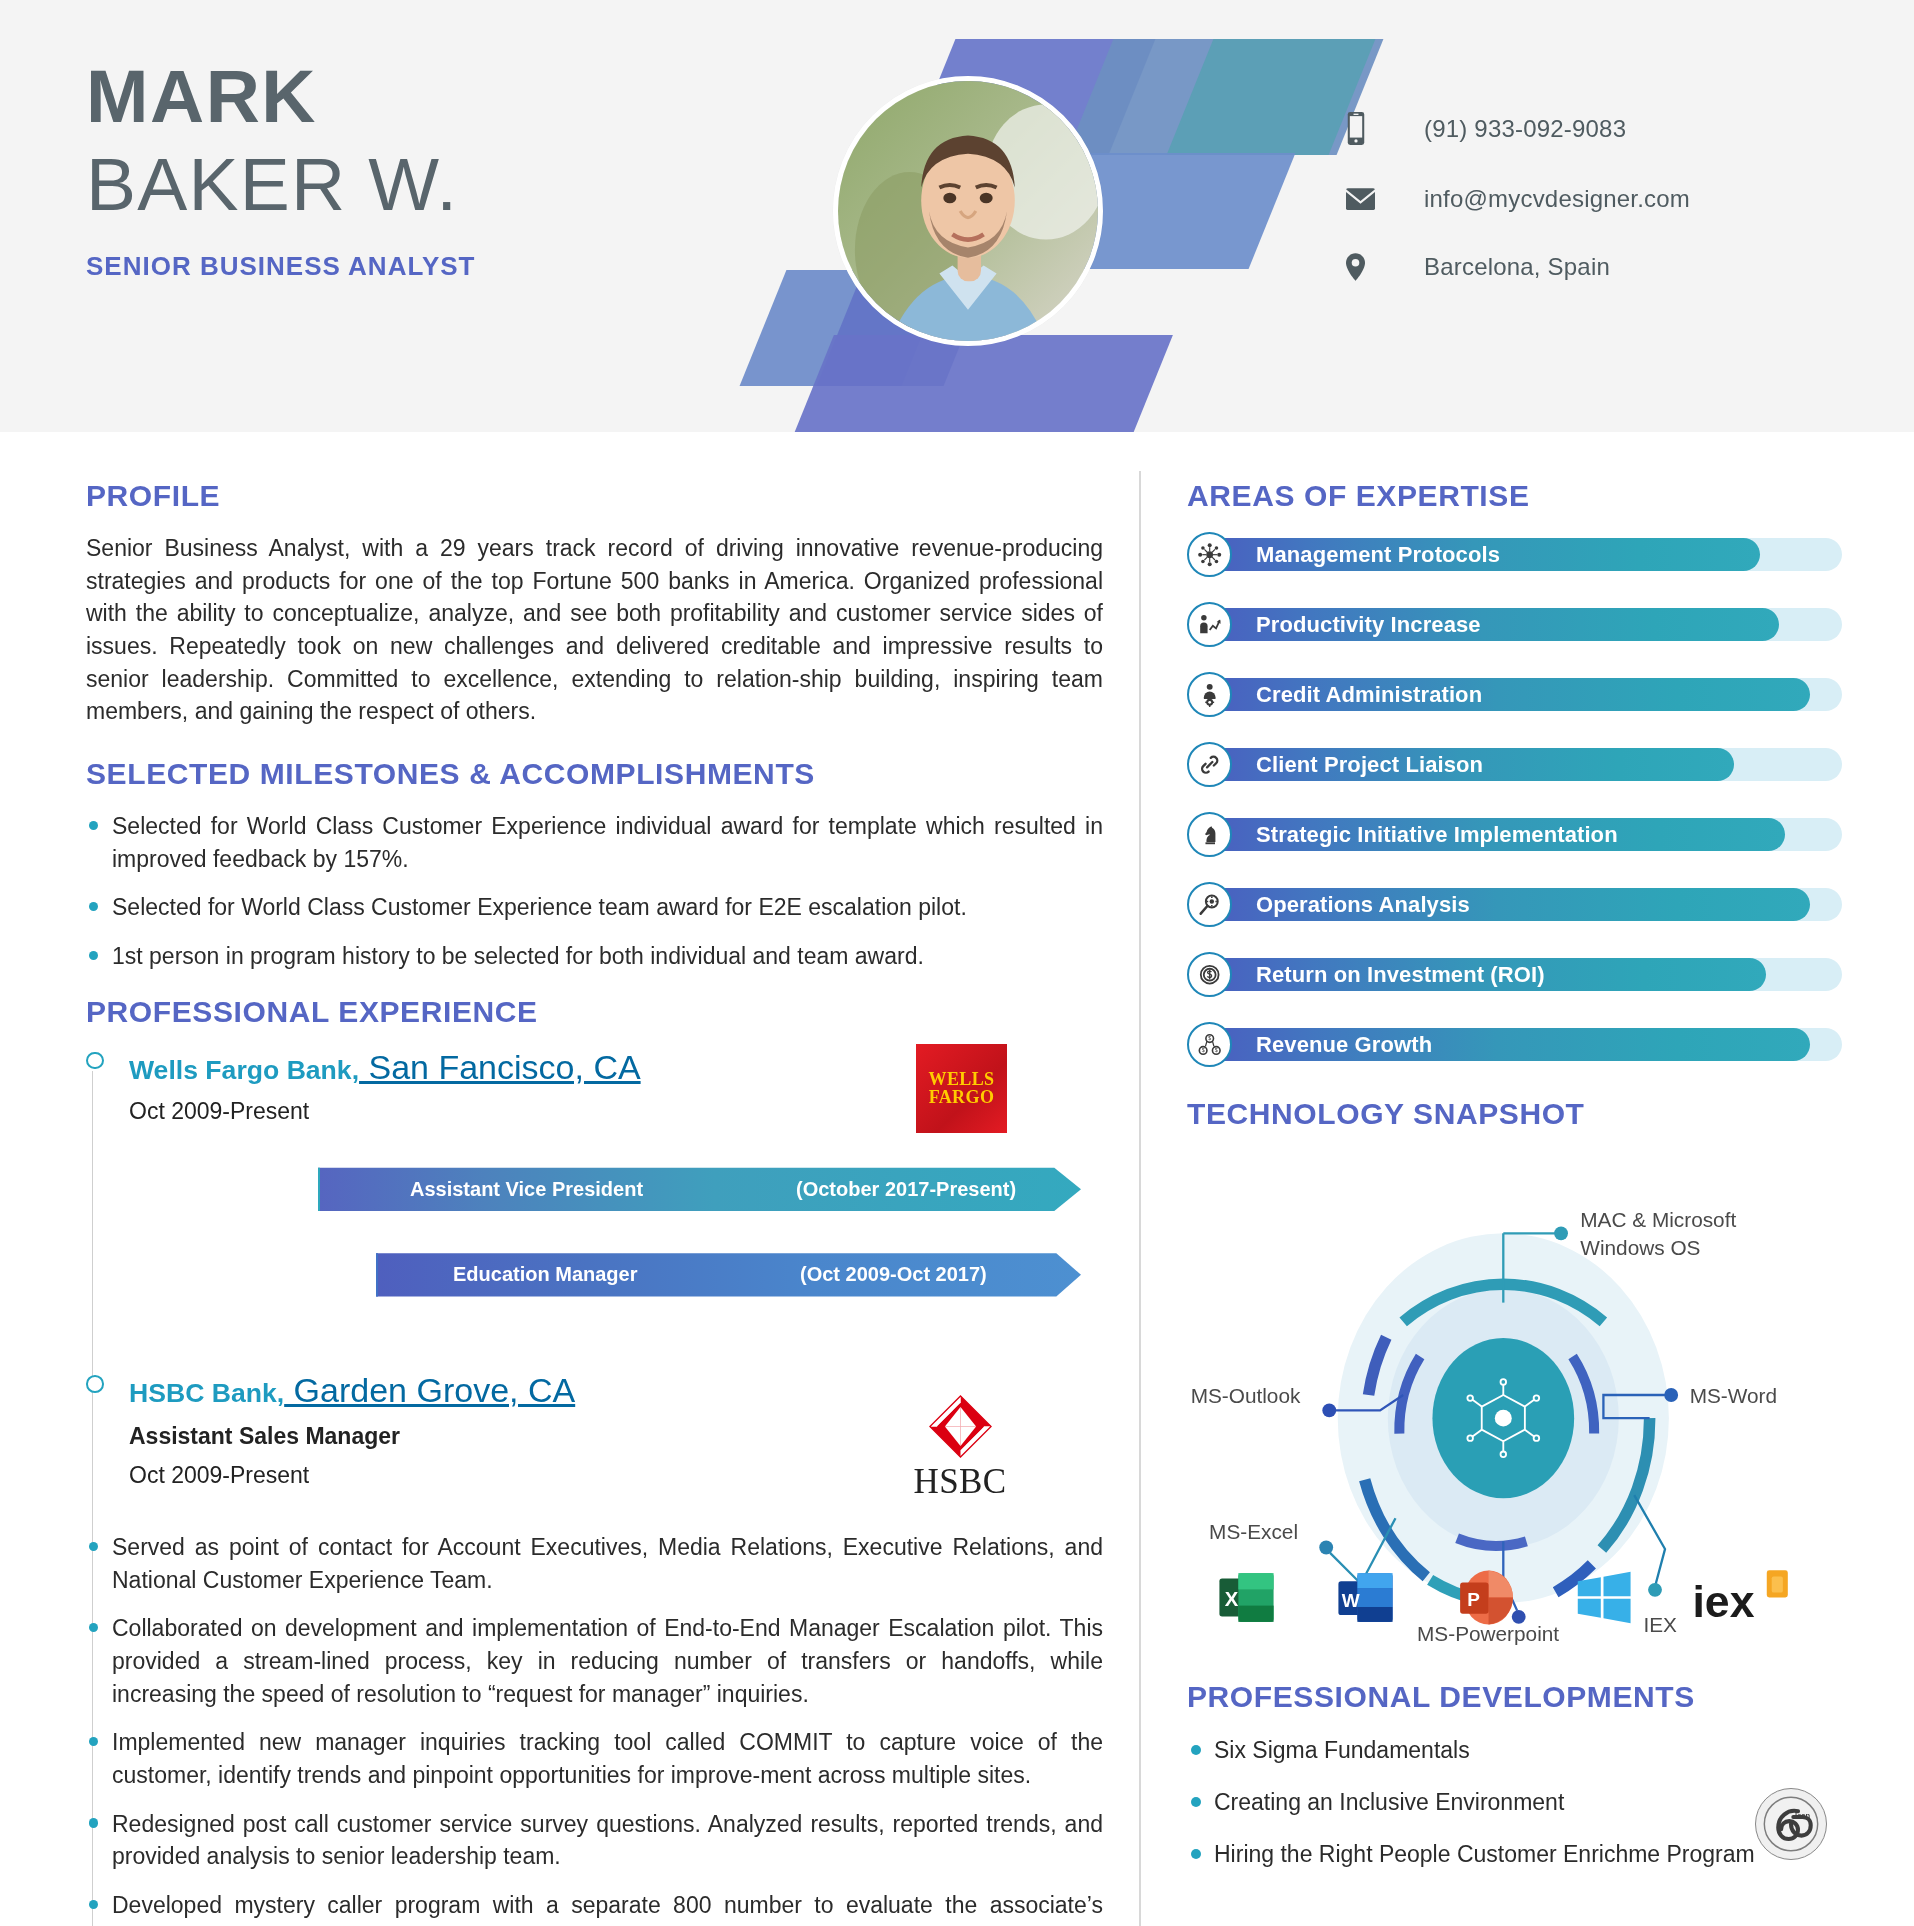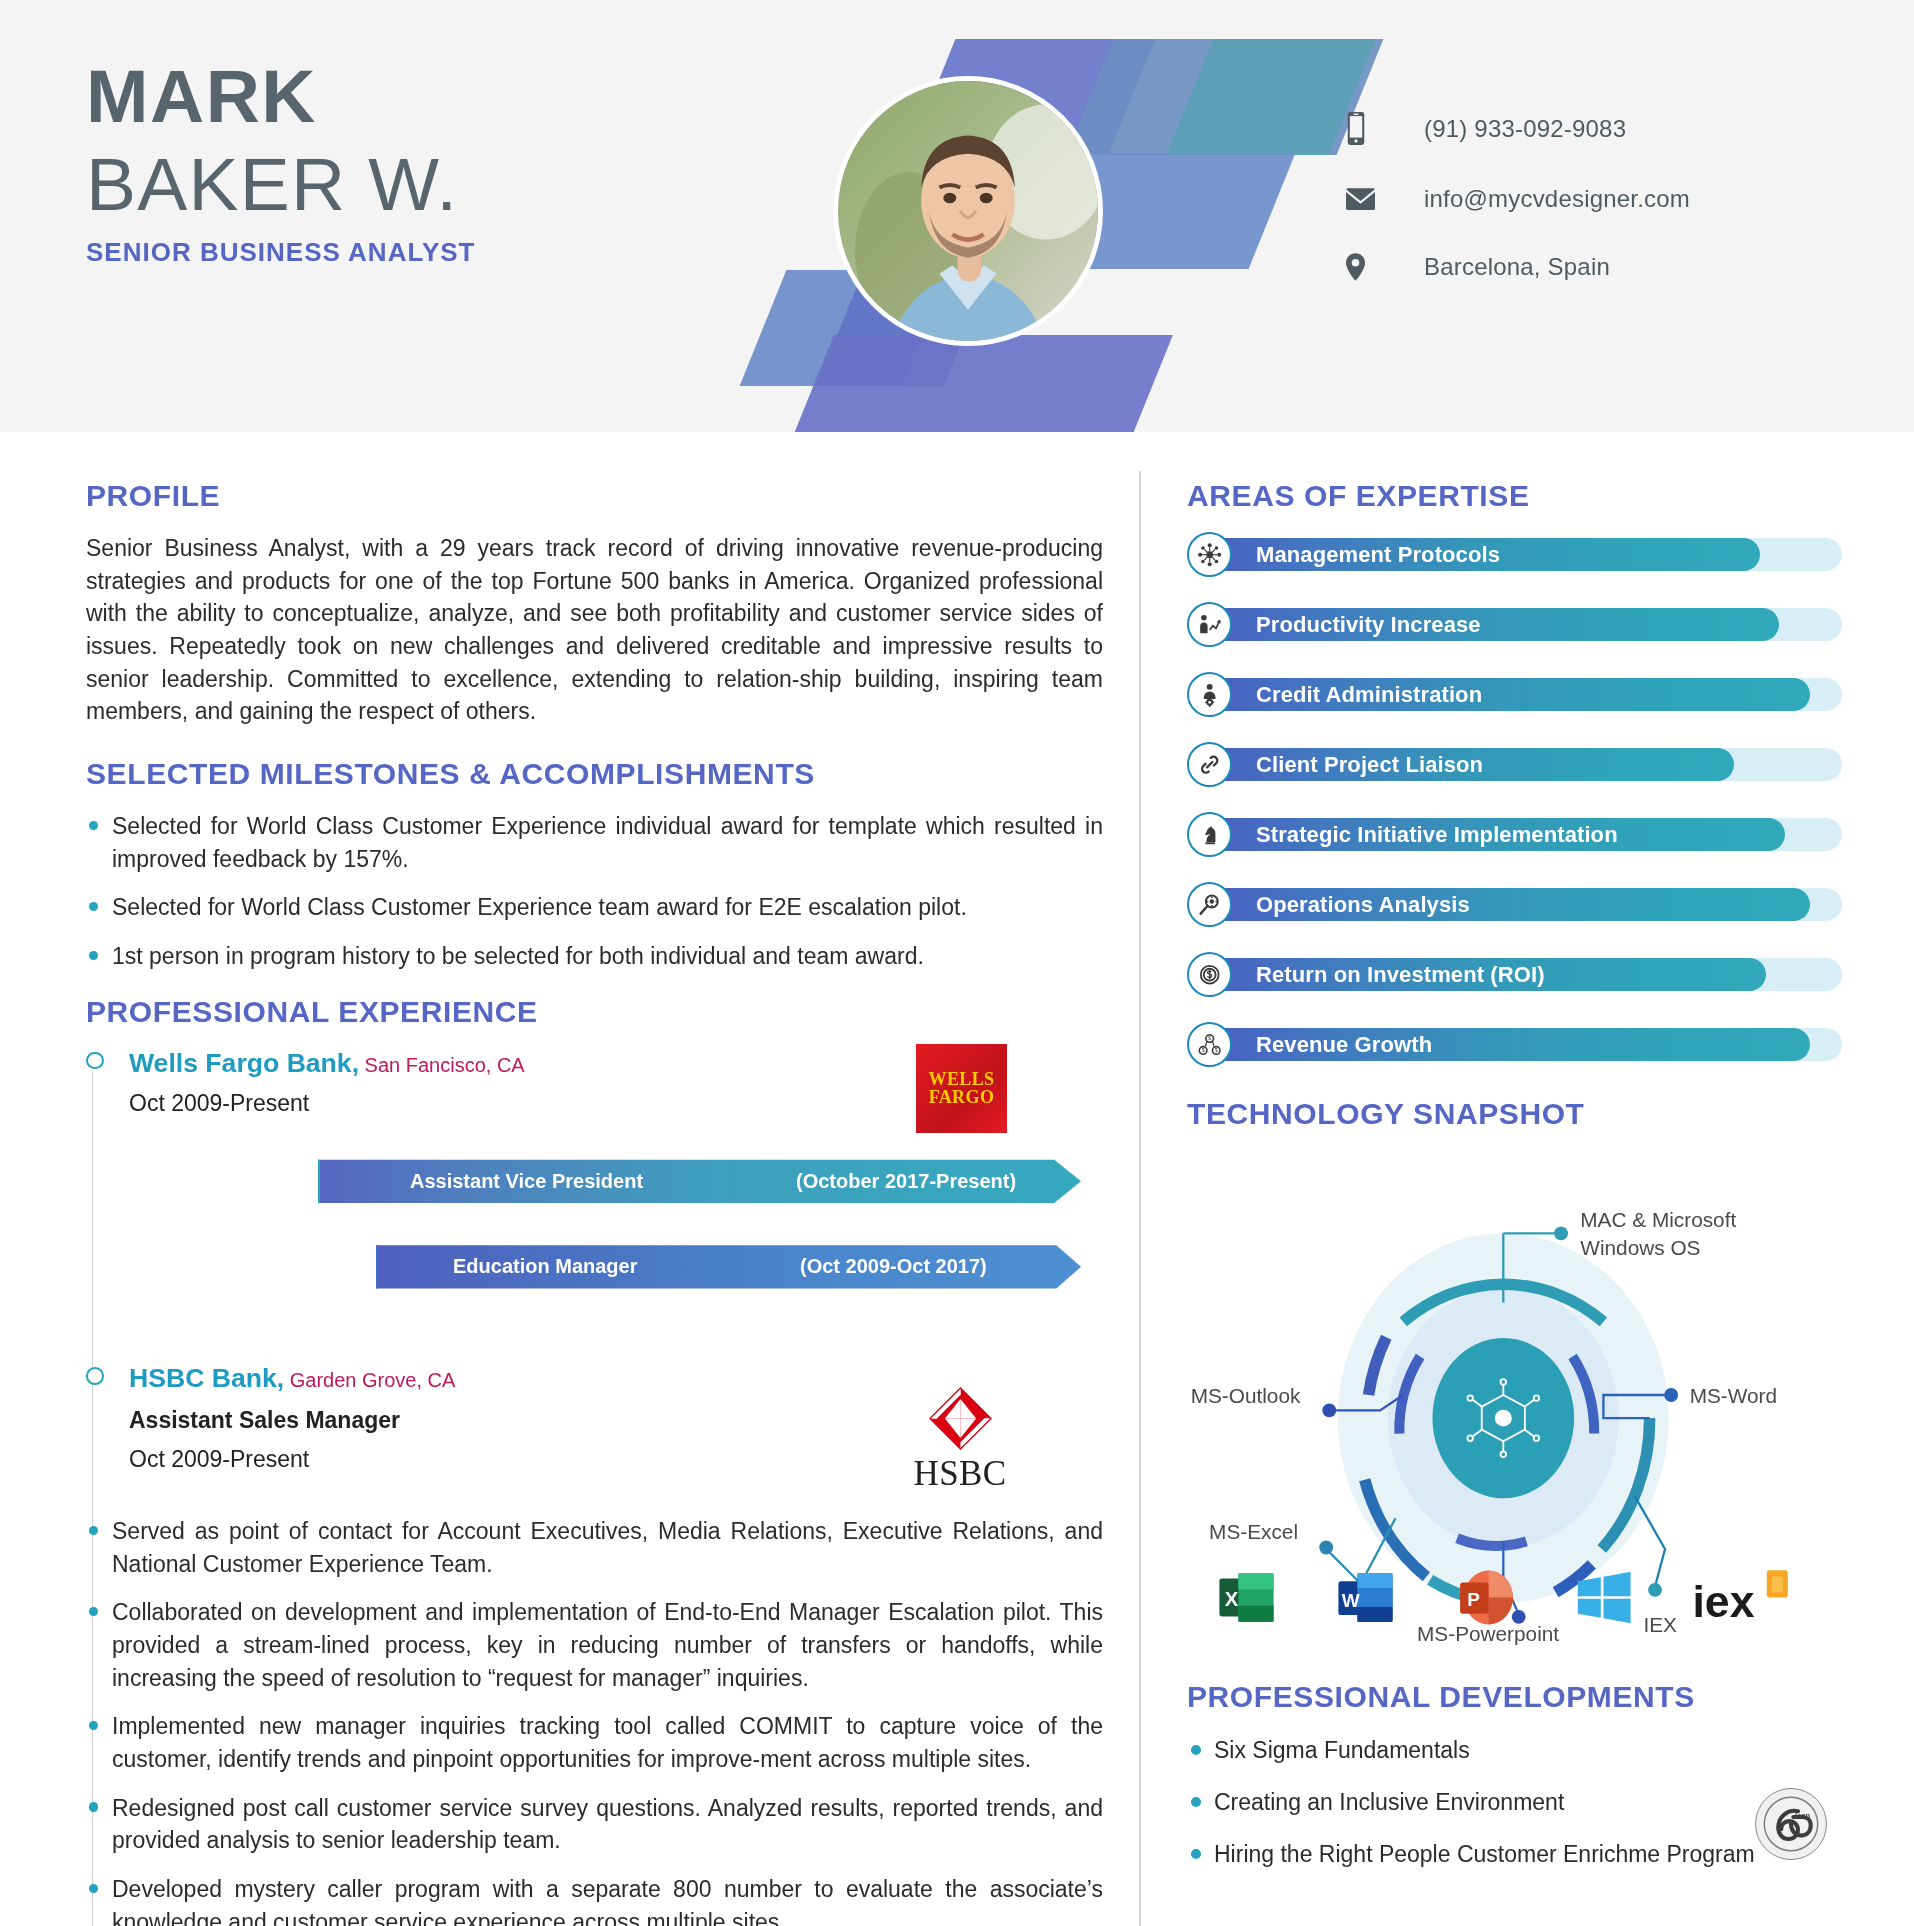--- a/index.html
+++ b/index.html
@@ -25,21 +25,21 @@
     font-size:75px; font-weight:700; letter-spacing:1.5px;
     color:#59656c; line-height:1.02;
     font-family:"Liberation Sans", sans-serif;
   }
   .name-last {
     font-size:75px; font-weight:400; letter-spacing:1.2px;
     color:#59656c; line-height:1.12; margin-top:7.7px;
     font-family:"Liberation Sans", sans-serif;
   }
   .job-title {
-    margin-top:11px; font-size:26px; font-weight:700;
+    margin-top:25px; font-size:26px; font-weight:700;
     letter-spacing:1px; color:#5566c4;
   }
 
   
   .shape { position:absolute; }
   .sh1 { left:932px; top:39px;  width:200px;  height:116px; background:#6170c7; opacity:0.88; transform:skewX(-22deg); }
   .sh2 { left:1090px; top:39px;  width:270px;  height:116px; background:#6d8fc1; opacity:0.92; transform:skewX(-22deg); }
   .sh3 { left:1190px; top:39px;  width:162px;  height:116px; background:#59a0b4; opacity:0.90; transform:skewX(-22deg); }
   .sh4 { left:1025px; top:153px;  width:247px;  height:116px; background:#6d8ecb; opacity:0.92; transform:skewX(-22deg); }
   .sh5 { left:763px; top:270px;  width:162px;  height:116px; background:#6c8bc9; opacity:0.92; transform:skewX(-22deg); }
@@ -98,21 +98,21 @@
     position:absolute; left:6.2px; top:23px; bottom:-15.4px;
     width:1.2px; background:#cfcfcf;
   }
   .exp-entry { position:relative; padding-left:43px; }
   .ring {
     position:absolute; left:0px; top:3.9px;
     width:17.7px; height:17.7px; border-radius:50%;
     border:2.7px solid #23a3bf; background:#fff;
   }
   .emp-name { font-size:26.6px; font-weight:700; color:#1e9bc0; display:inline; }
-  .emp-loc  { font-size:20px; font-weight:400; color:#be185d; display:inline; }
+  .emp-loc  { font-size:34px; font-weight:400; color:#0369a1; display:inline;text-decoration:underline; }
   .emp-role { font-size:23px; font-weight:700; color:#222; margin-top:13px; }
   .emp-date { font-size:23px; color:#222; margin-top:11.6px; }
 
   .logo-box { position:absolute; right:35px; }
   .wf-logo {
     width:91px; height:89px;
     background:linear-gradient(135deg,#e31b23 0%,#c1121a 60%,#e31b23 100%);
     display:flex; flex-direction:column; align-items:center; justify-content:center;
     color:#ffcc00; font-weight:700; font-size:18px; line-height:1.05;
     font-family:"Liberation Serif", serif; letter-spacing:0.4px;

